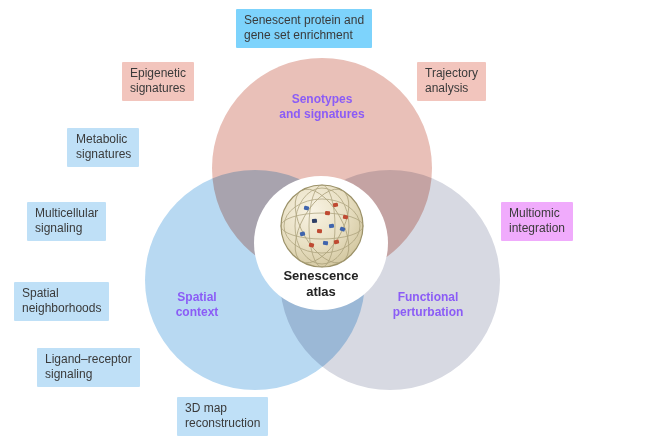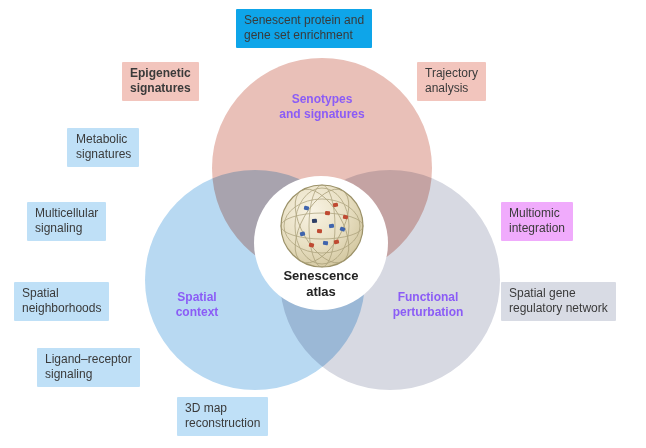--- a/index.html
+++ b/index.html
@@ -54,21 +54,21 @@
   .box {
     position: absolute;
     padding: 4px 8px 5px 8px;
     font-size: 12px;
     line-height: 15px;
     color: #3a3a3a;
     white-space: pre-line;
     border-radius: 1px;
   }
   .b1  { left: 236px; top: 9px;   }
-  .b2  { left: 122px; top: 62px; font-weight: bold;  }
+  .b2  { left: 122px; top: 62px;  }
   .b3  { left: 417px; top: 62px;  }
   .b4  { left: 462px; top: 128px; }
   .b5  { left: 67px;  top: 128px; padding-left: 9px; }
   .b6  { left: 27px;  top: 202px; }
   .b7  { left: 14px;  top: 282px; }
   .b8  { left: 37px;  top: 348px; }
   .b9  { left: 177px; top: 397px; }
   .b10 { left: 501px; top: 202px; }
   .b11 { left: 501px; top: 282px; }
 </style>
@@ -120,34 +120,32 @@
 
   <div class="venn-label l-top">Senotypes
 and signatures</div>
   <div class="venn-label l-left">Spatial
 context</div>
   <div class="venn-label l-center">Senescence
 atlas</div>
   <div class="venn-label l-right">Functional
 perturbation</div>
 
-  <div class="box b1" style="background-color: #0ea5e9;">Senescent protein and
+  <div class="box b1" style="background-color: #7dd3fc;">Senescent protein and
 gene set enrichment</div>
   <div class="box b2" style="background-color: rgb(242, 197, 189);">Epigenetic
 signatures</div>
   <div class="box b3" style="background-color: rgb(242, 197, 189);">Trajectory
 analysis</div>
   <div class="box b5" style="background-color: rgb(191, 224, 247);">Metabolic
 signatures</div>
   <div class="box b6" style="background-color: rgb(191, 224, 247);">Multicellular
 signaling</div>
   <div class="box b7" style="background-color: rgb(191, 224, 247);">Spatial
 neighborhoods</div>
   <div class="box b8" style="background-color: rgb(191, 224, 247);">Ligand–receptor
 signaling</div>
   <div class="box b9" style="background-color: rgb(191, 224, 247);">3D map
 reconstruction</div>
   <div class="box b10" style="background-color: #f0abfc;">Multiomic
 integration</div>
-  <div class="box b11" style="background-color: rgb(216, 219, 228);">Spatial gene
-regulatory network</div>
 
 </div>
 
 </body></html>

